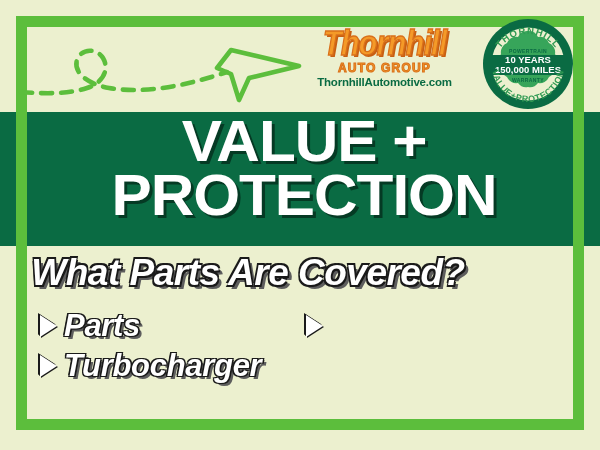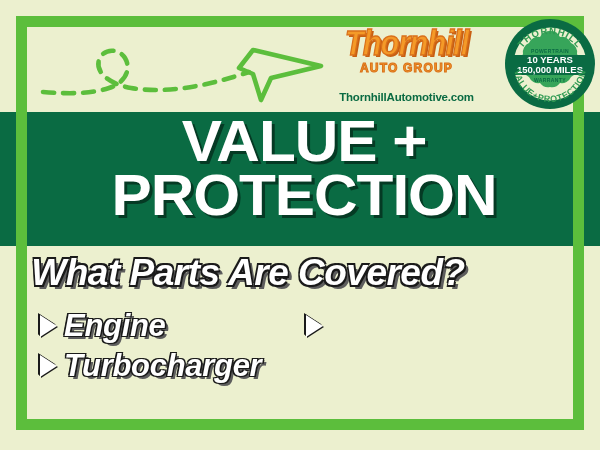--- a/index.html
+++ b/index.html
@@ -35,21 +35,21 @@
     left: 0;
     top: 112px;
     width: 600px;
     height: 134px;
     background: #0a6b43;
   }
 
   
   .header {
     position: absolute;
-    left: 39px;
+    left: 17px;
     top: 18px;
     width: 546px;
     height: 94px;
   }
 
   
   .swoosh {
     position: absolute;
     left: 0;
     top: 6px;
@@ -79,21 +79,21 @@
   }
   .logo-sub {
     margin-top: 5px;
     font-size: 12px;
     font-weight: bold;
     letter-spacing: 1.2px;
     color: #f49a28;
     -webkit-text-stroke: 1px #d9701a;
   }
   .logo-url {
-    margin-top: 18px;
+    margin-top: 3px;
     font-size: 11.5px;
     font-weight: bold;
     letter-spacing: -0.2px;
     color: #0a6b43;
   }
 
   
   .seal {
     position: absolute;
     left: 465px;
@@ -240,21 +240,21 @@
     <div class="l1">VALUE +</div>
     <div class="l2">PROTECTION</div>
   </div>
 
   <div class="question">What Parts Are Covered?</div>
 
   <div class="parts">
     <div class="col">
       <div class="item">
         <span class="tri"></span>
-        <span class="item-label">Engine</span>
+        <span class="item-label">Parts</span>
       </div>
       <div class="item">
         <span class="tri"></span>
         <span class="item-label">Turbocharger</span>
       </div>
     </div>
     <div class="col col-right">
       <div class="item">
         <span class="tri"></span>
       </div>

